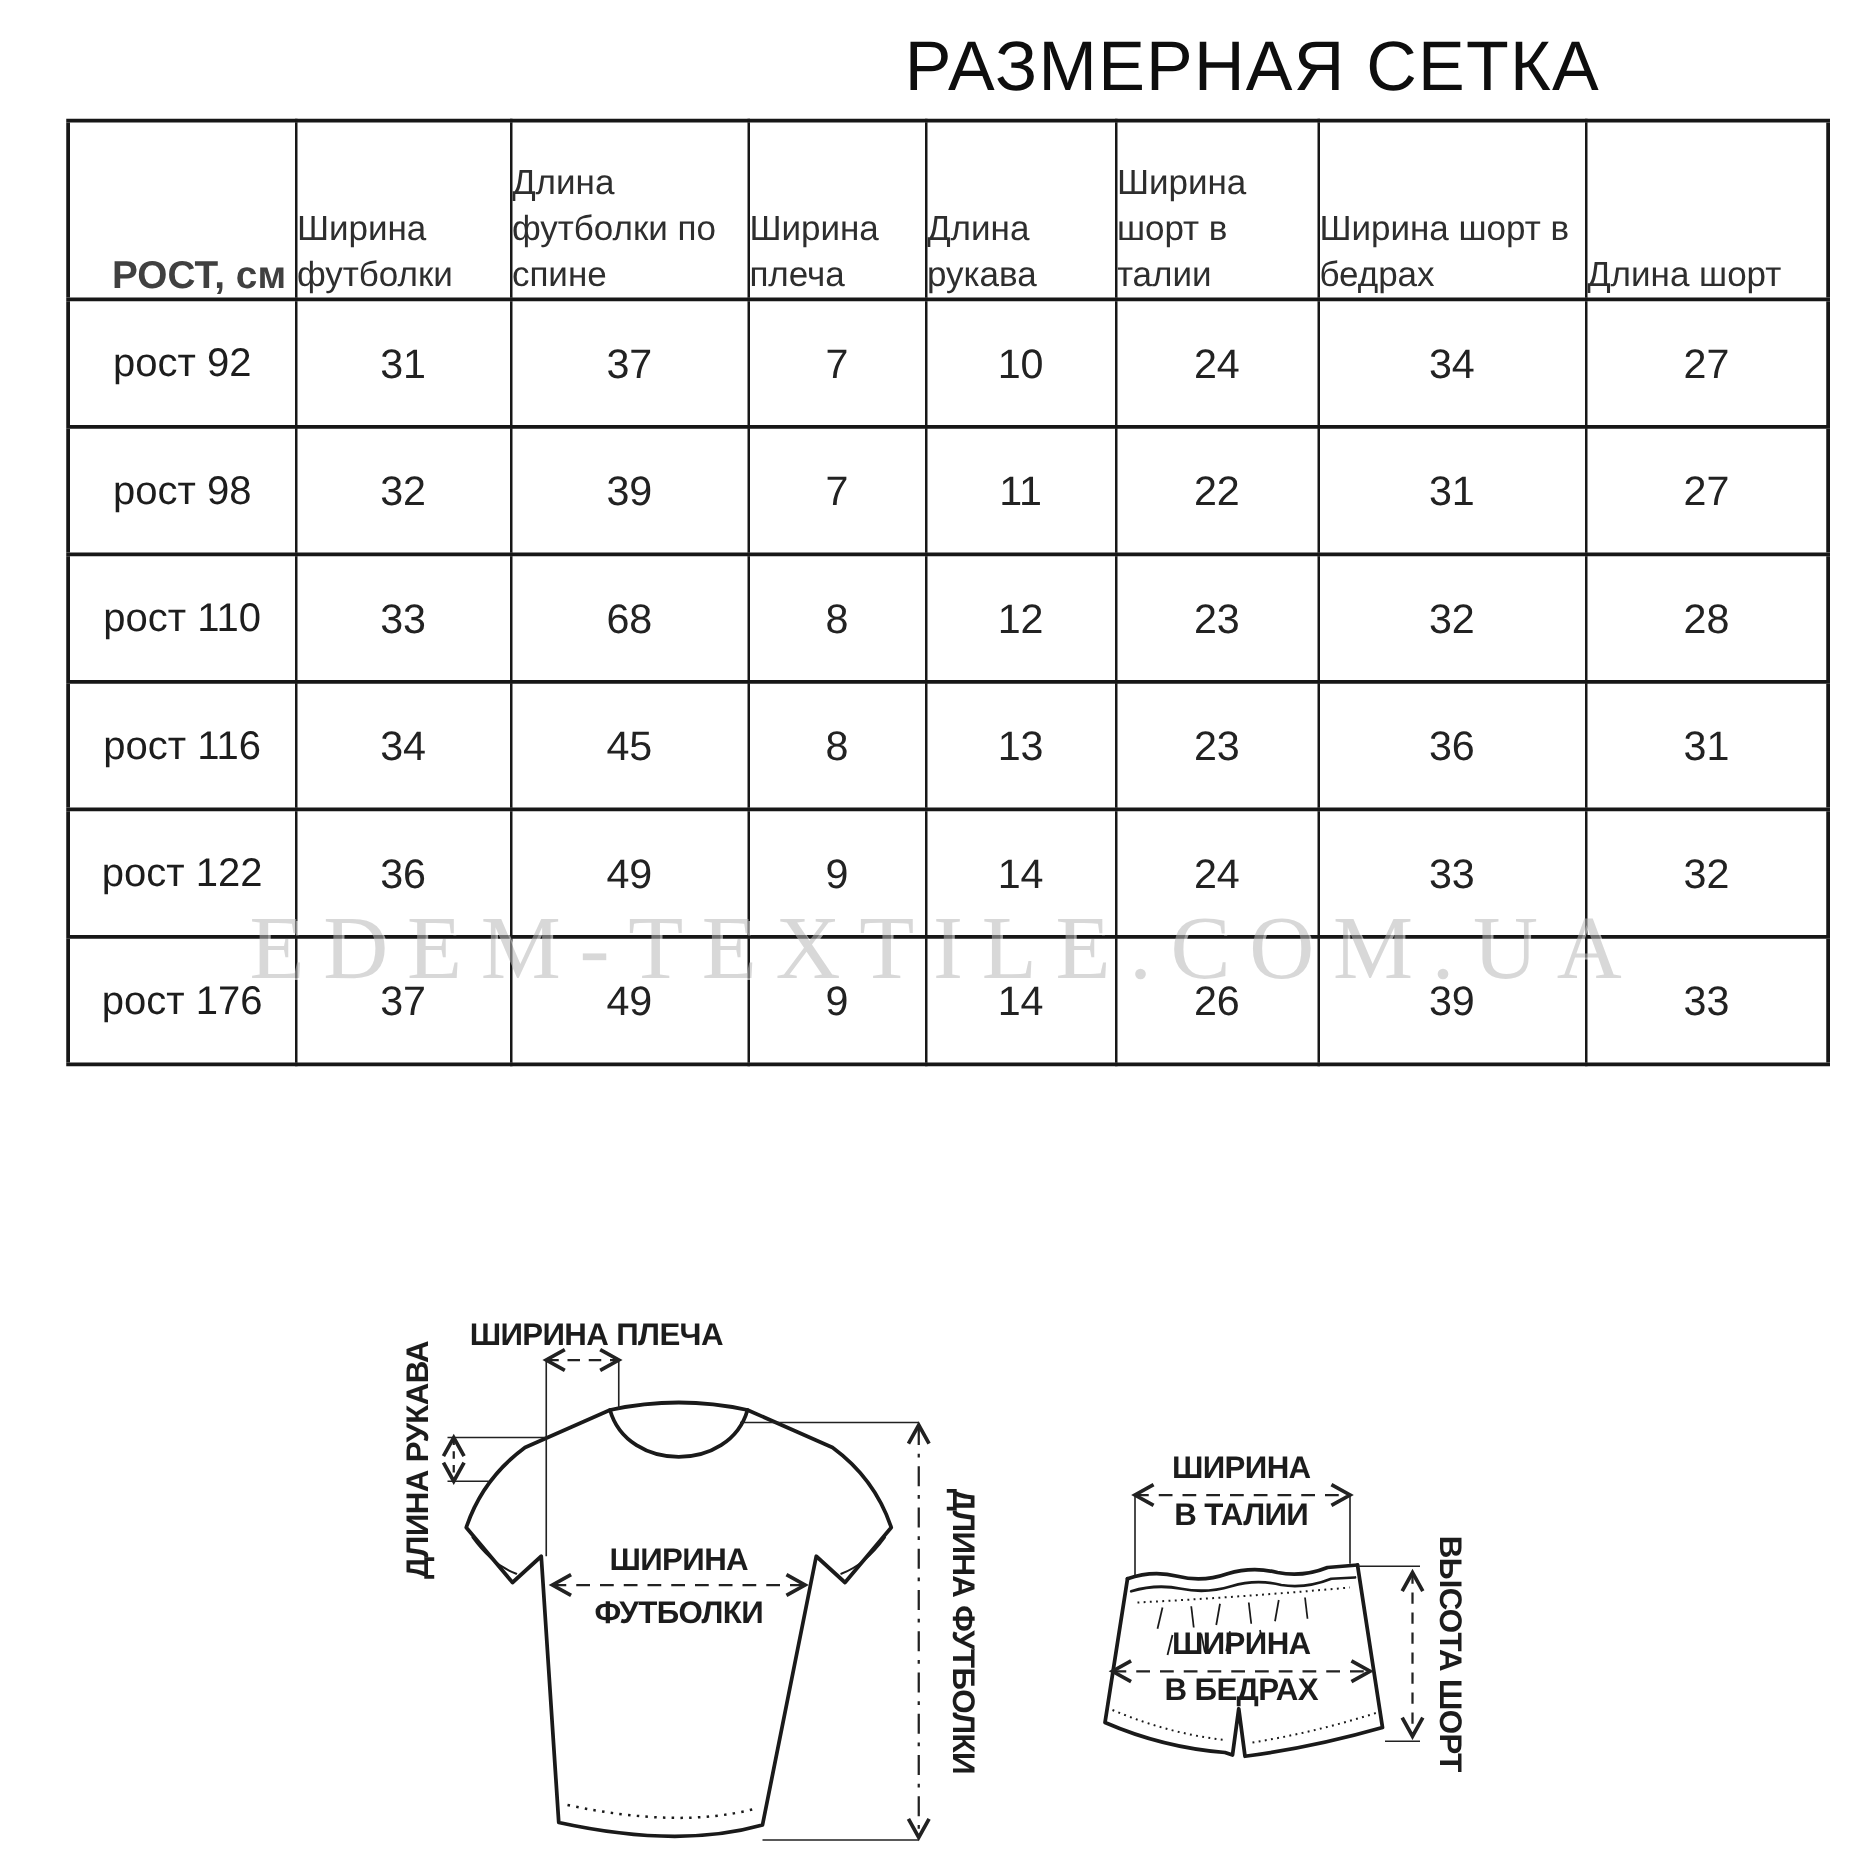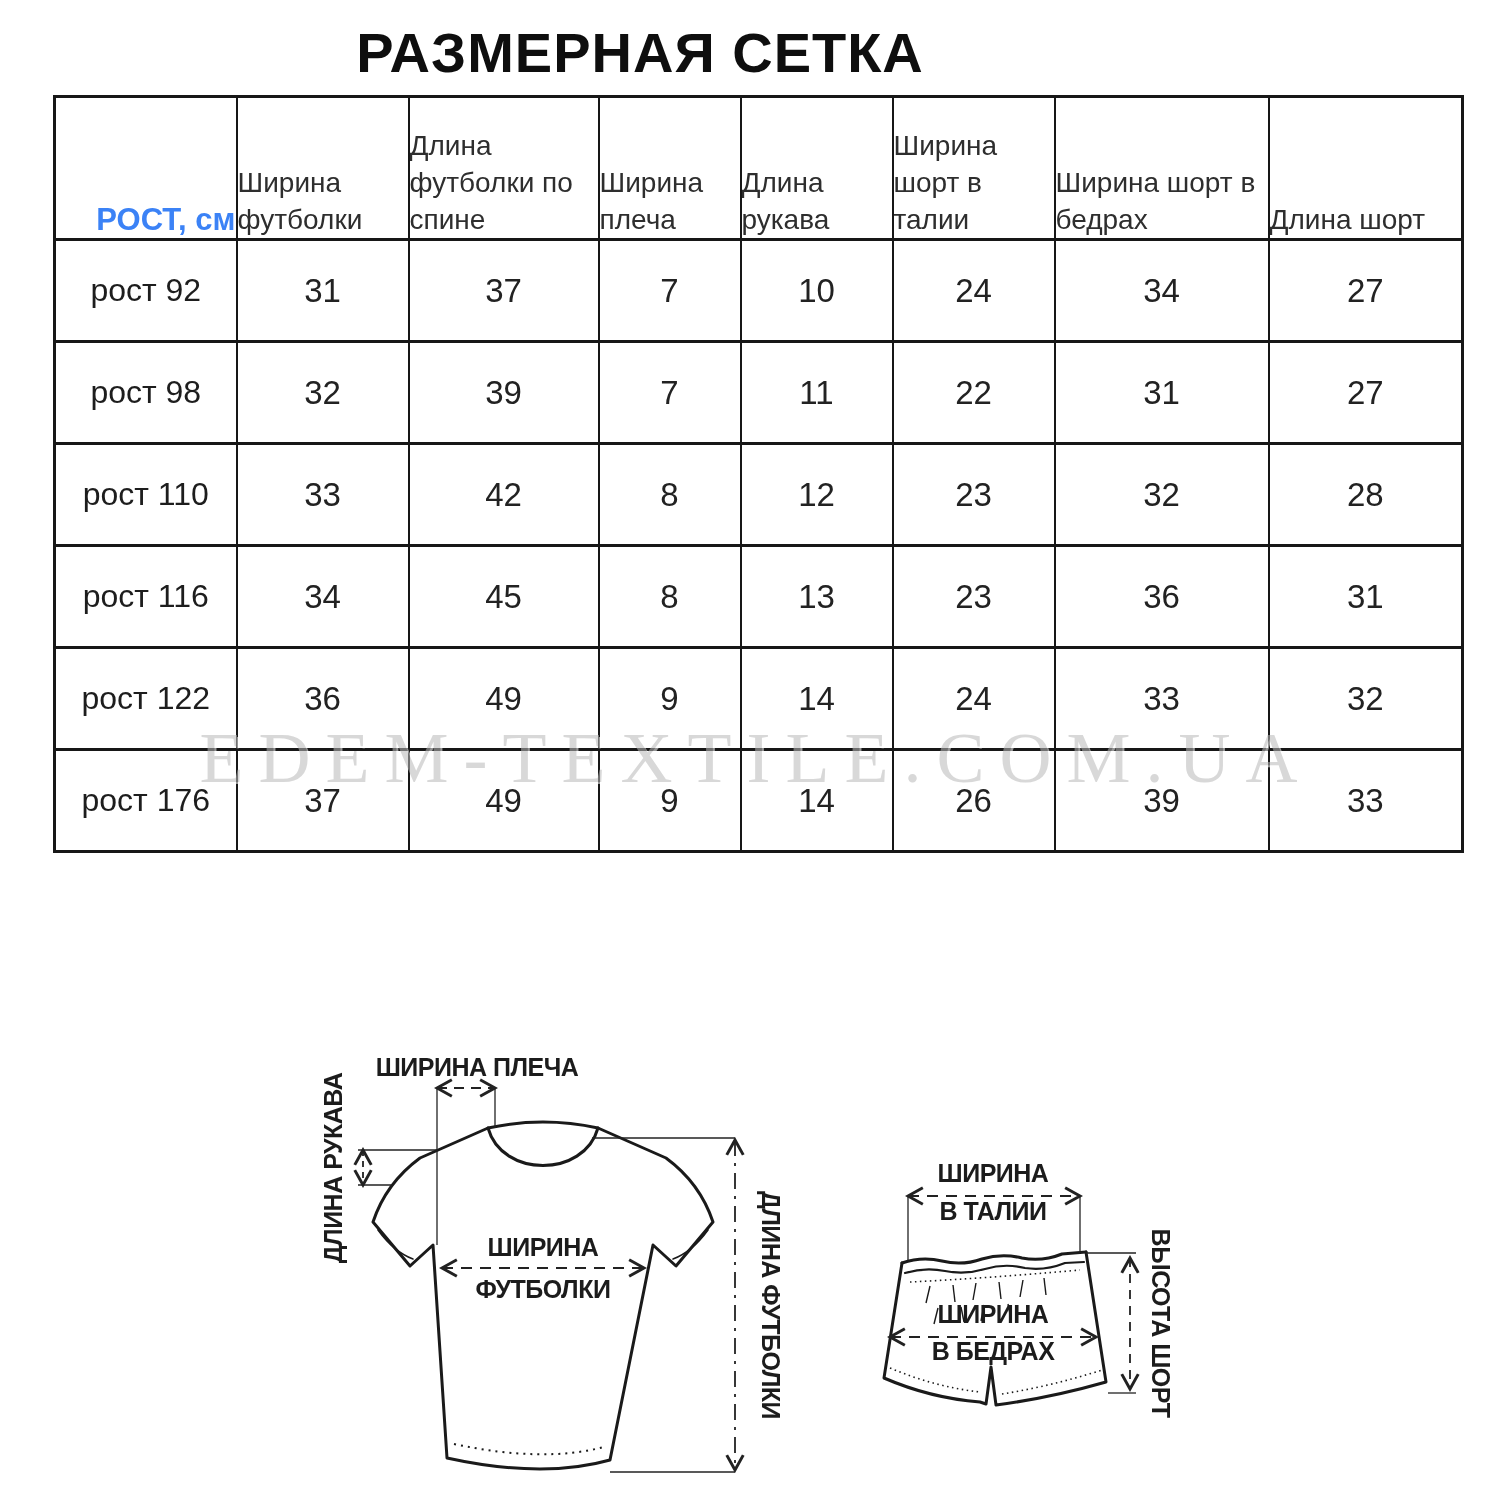--- a/index.html
+++ b/index.html
@@ -1,36 +1,36 @@
 <!DOCTYPE html>
 <html><head>
 <meta charset="utf-8">
 <style>
   html,body{margin:0;padding:0;}
   body{
     width:1500px;height:1500px;position:relative;background:#ffffff;
     font-family:"Liberation Sans",sans-serif;color:#1b1b1b;overflow:hidden;
   }
   .page-title{
-    position:absolute;left:0;top:20px;width:1280px;text-align:center;
-    font-size:56px;font-weight:bold;letter-spacing:1px;color:#0e0e0e;
+    position:absolute;left:0;top:20px;width:1280px;text-align:right;
+    font-size:56px;font-weight:normal;letter-spacing:1px;color:#0e0e0e;
   }
   .table-wrap{position:absolute;left:53px;top:95px;width:1408px;}
   table.size-table{border-collapse:collapse;table-layout:fixed;width:1408px;}
   table.size-table td,table.size-table th{
     border:2px solid #171717;padding:0;overflow:hidden;
   }
   table.size-table tr{border-top:3px solid #171717;border-bottom:3px solid #171717;}
   table.size-table{border:3px solid #171717;}
   thead th{
     height:140px;vertical-align:bottom;padding-bottom:10px;
     font-weight:normal;font-size:28px;line-height:37px;color:#2e2e2e;text-align:left;
   }
   thead th.corner{
-    text-align:right;padding-left:27px;font-weight:bold;font-size:31px;color:#3b82f6;
+    text-align:center;padding-left:27px;font-weight:bold;font-size:31px;color:#404040;
   }
   tbody td{
     height:99px;text-align:center;vertical-align:middle;
     font-size:33px;color:#222222;
   }
   tbody td.rowlabel{font-size:32px;color:#1d1d1d;}
   .watermark{
     position:absolute;left:50px;top:710px;width:1412px;
     font-family:"Liberation Serif",serif;font-size:72px;line-height:96px;
     letter-spacing:15px;white-space:nowrap;color:#b9b9b9;opacity:0.55;
@@ -88,21 +88,21 @@
           <td>39</td>
           <td>7</td>
           <td>11</td>
           <td>22</td>
           <td>31</td>
           <td>27</td>
         </tr>
         <tr>
           <td class="rowlabel">рост 110</td>
           <td>33</td>
-          <td>42</td>
+          <td>68</td>
           <td>8</td>
           <td>12</td>
           <td>23</td>
           <td>32</td>
           <td>28</td>
         </tr>
         <tr>
           <td class="rowlabel">рост 116</td>
           <td>34</td>
           <td>45</td>

